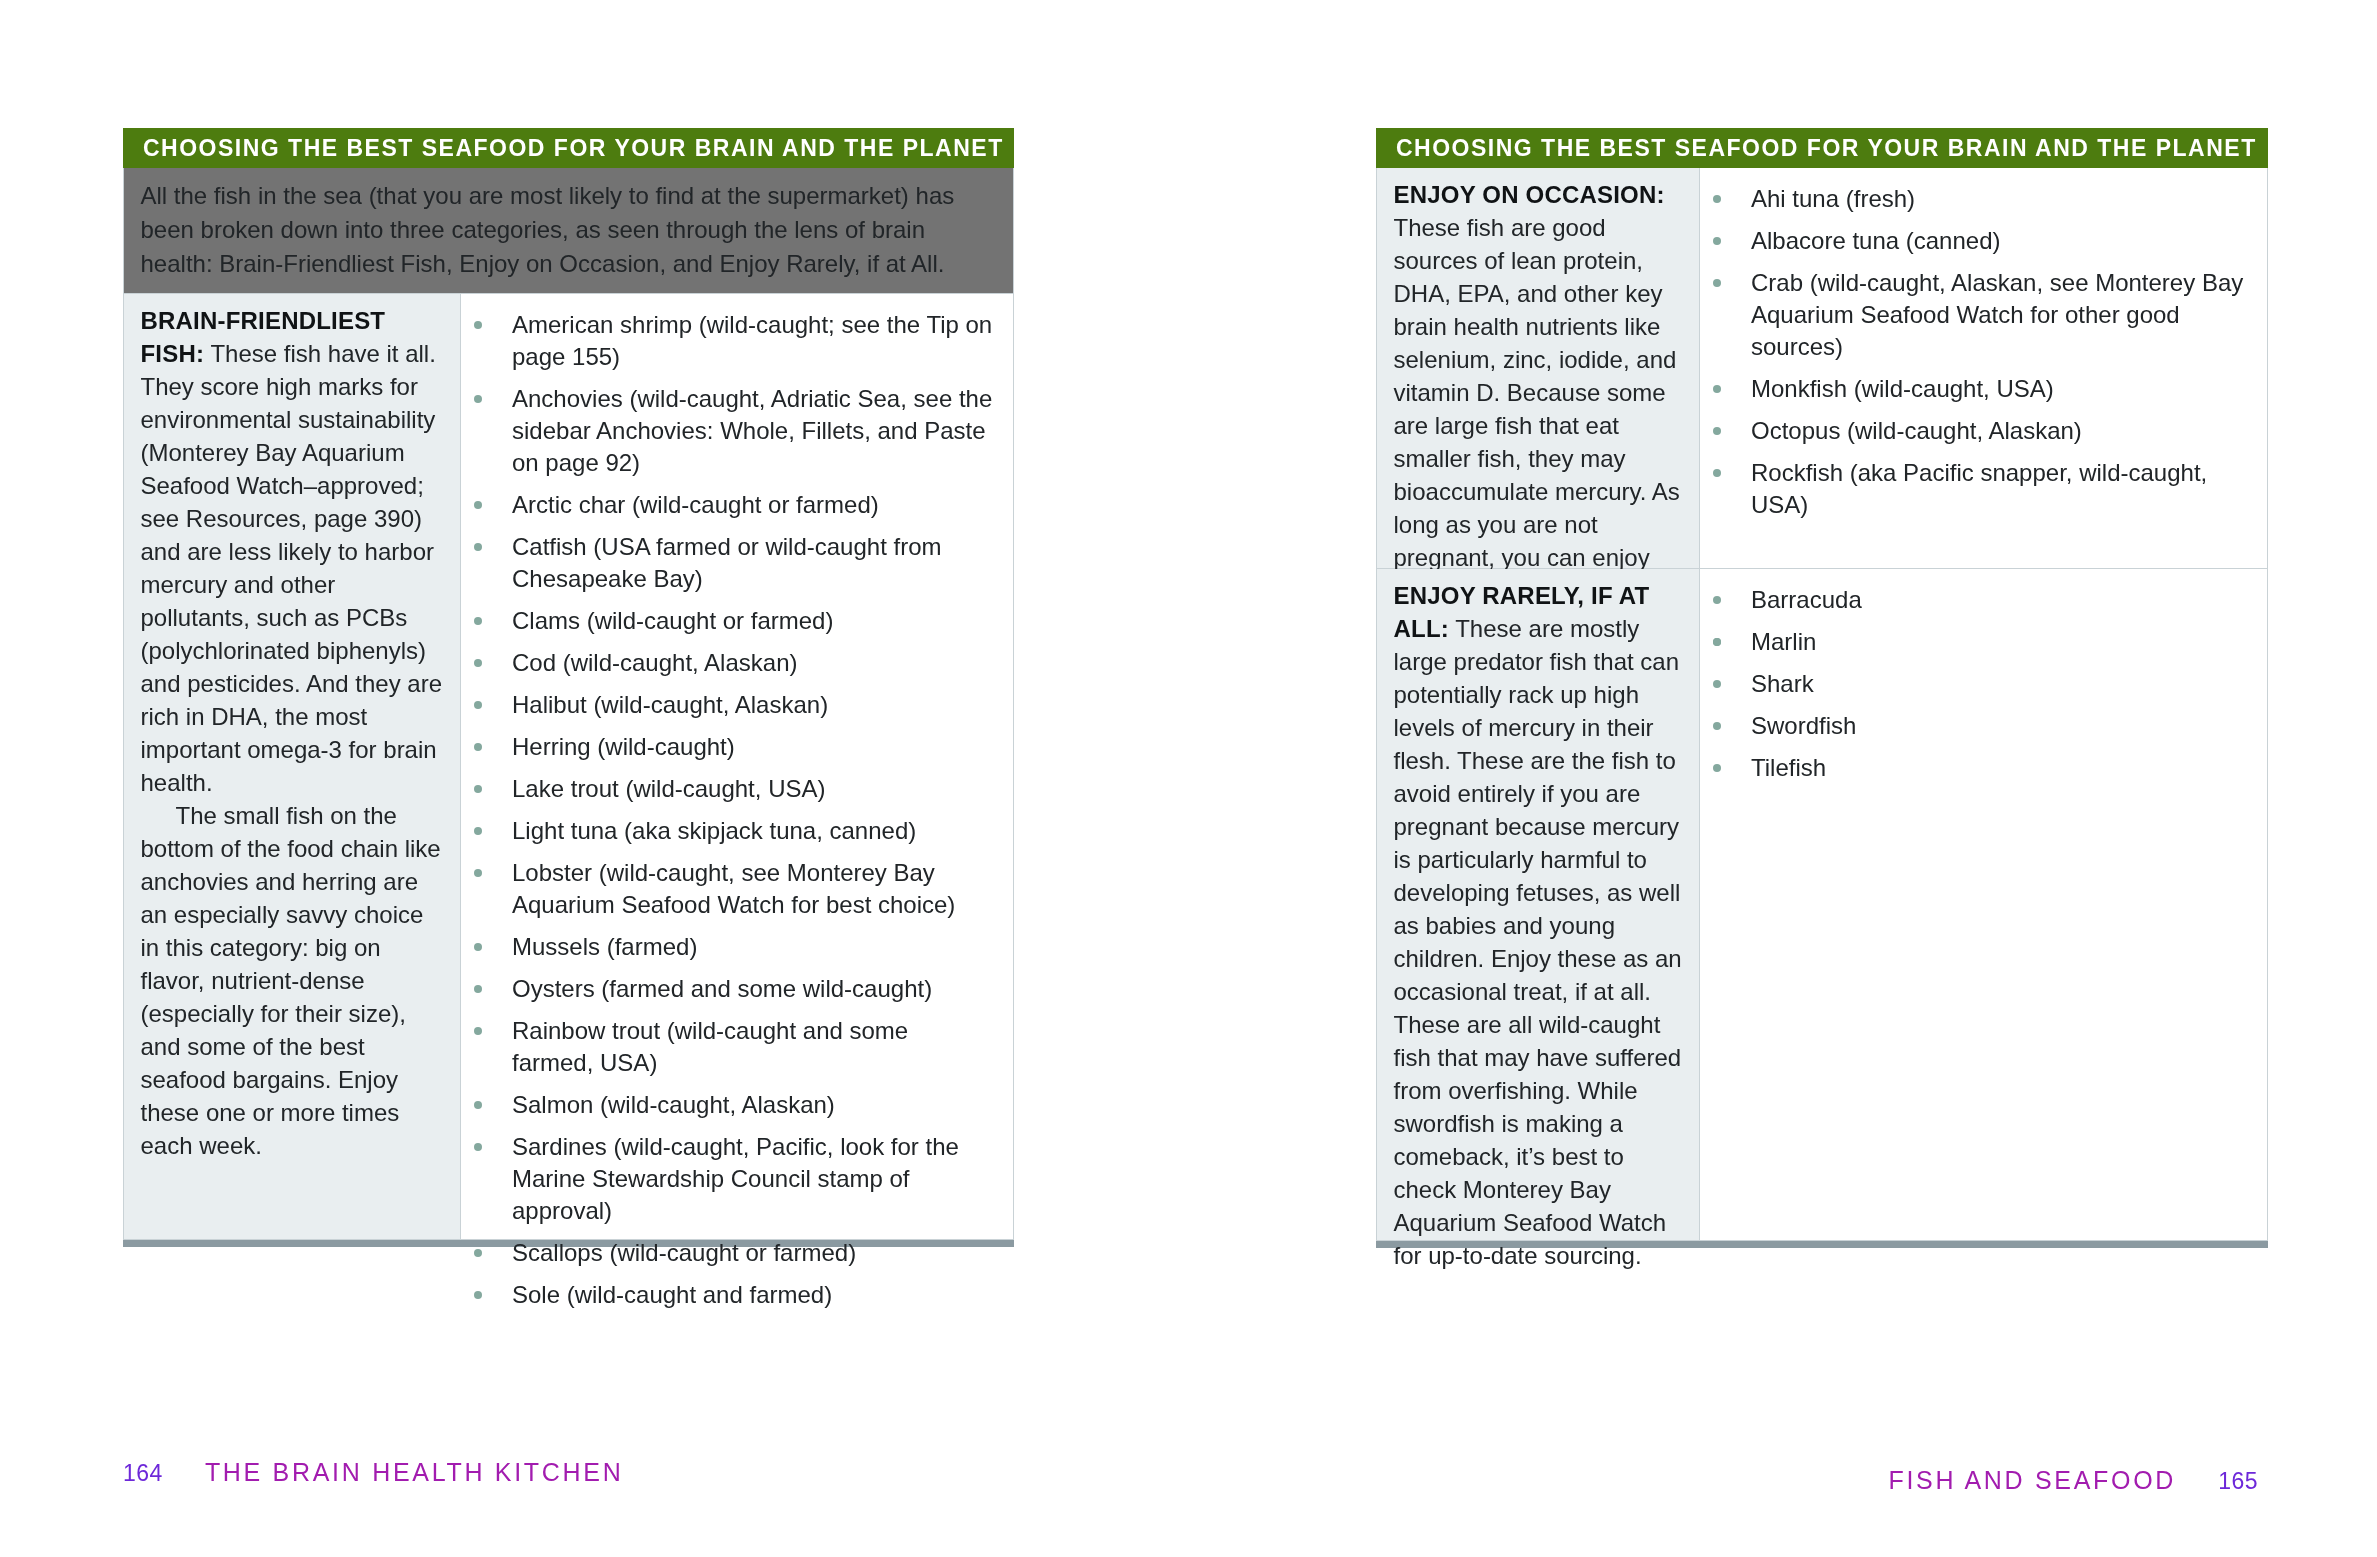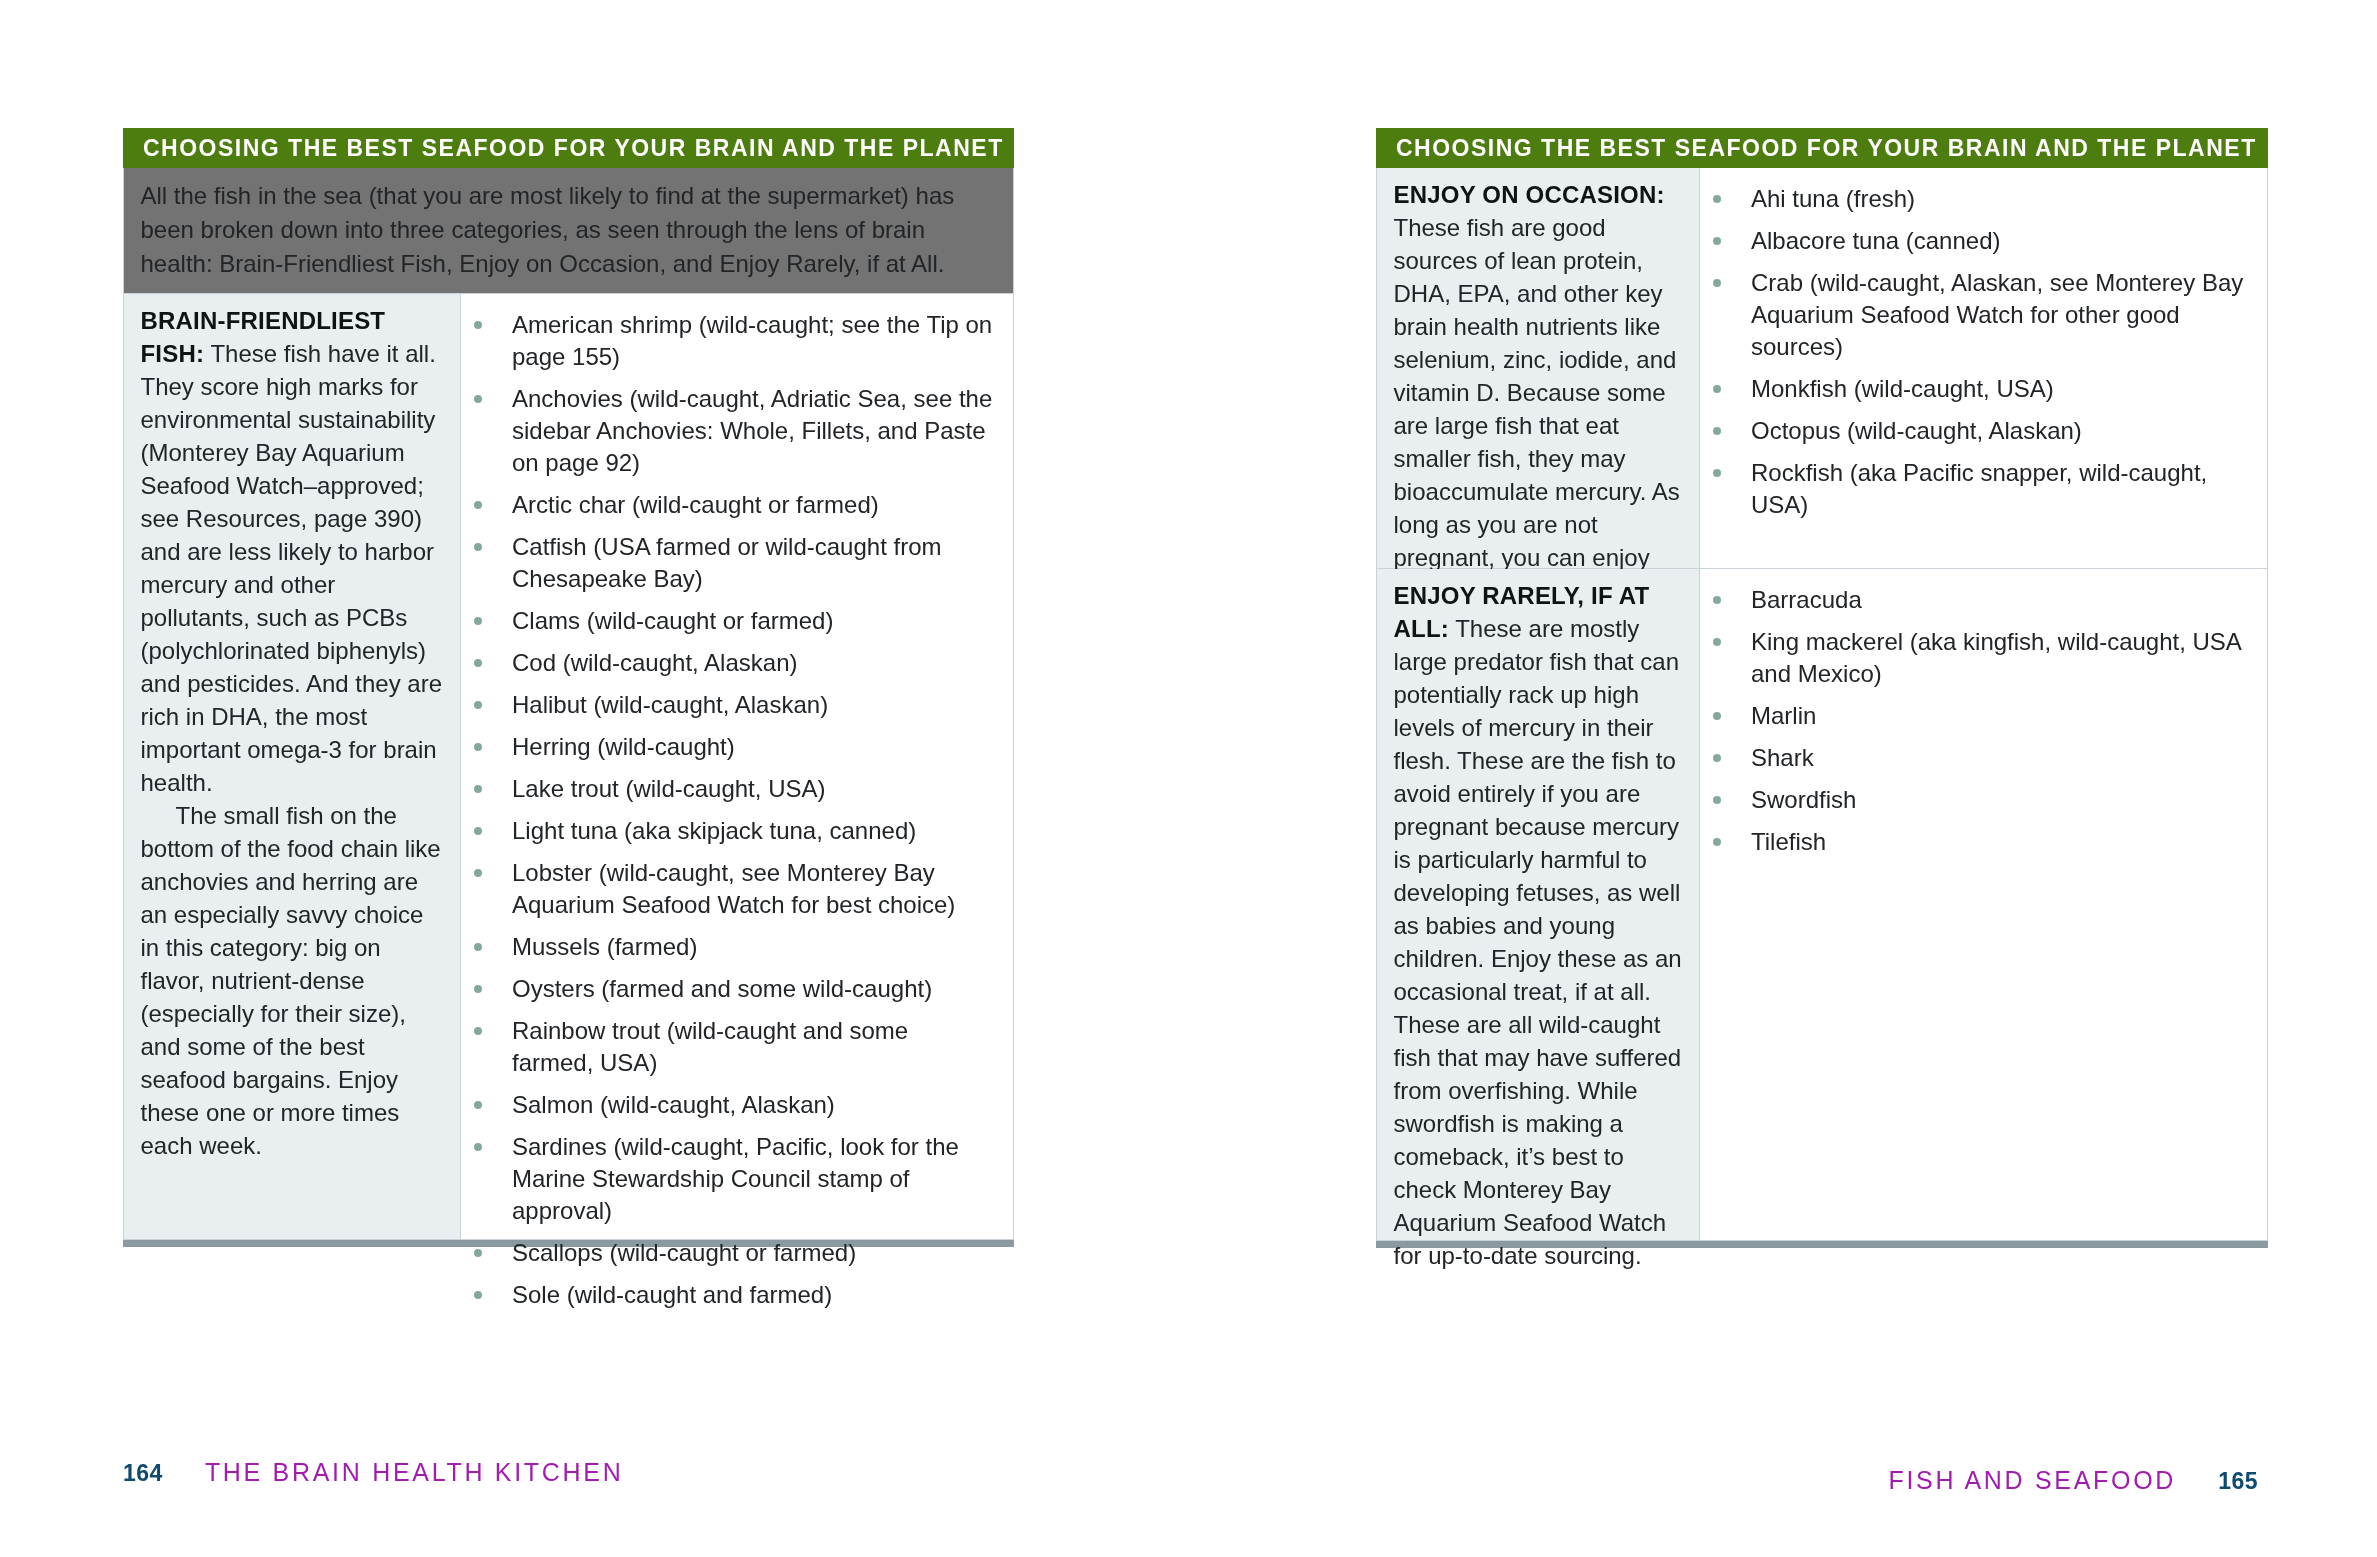--- a/index.html
+++ b/index.html
@@ -117,23 +117,23 @@
   
   .footer {
     position: absolute;
     top: 1458px;
     display: flex;
     align-items: baseline;
   }
   .footer-left  { left: 123px; }
   .footer-right { right: 119px; }
   .page-num {
-    font-weight: 700;
+    font-weight: 400;
     font-size: 23px;
-    color: #0c4a6e;
+    color: #6d28d9;
     letter-spacing: 0.5px;
   }
   .running-head {
     font-size: 25px;
     letter-spacing: 2.7px;
     color: #a21caf;
   }
   .footer-left  .running-head { margin-left: 42px; }
   .footer-right .running-head { margin-right: 42px; margin-top: 8px; }
 </style>
@@ -228,21 +228,21 @@
       </div>
       <div class="tbl-row row-two">
         <div class="cell-label">
           <p><strong>ENJOY RARELY, IF AT ALL:</strong> <span>These are mostly large predator fish that can potentially rack up high levels of mercury in their flesh. These are the fish to avoid entirely if you are pregnant because mercury is particularly harmful to developing fetuses, as well as babies and young children. Enjoy these as an occasional treat, if at all. These are all wild-caught fish that may have suffered from overfishing. While swordfish is making a comeback, it’s best to check Monterey Bay Aquarium Seafood Watch for up-to-date sourcing.</span></p>
         </div>
         <div class="cell-list">
           <ul>
 
               <li><span class="bullet"></span><span class="li-text">Barracuda</span></li>
 
-              <li><span class="bullet"></span><span class="li-text">King mackerel (aka kingfish, wild-caught, USA and Mexico)</span></li>
+              <li><span class="bullet"></span></li>
 
               <li><span class="bullet"></span><span class="li-text">Marlin</span></li>
 
               <li><span class="bullet"></span><span class="li-text">Shark</span></li>
 
               <li><span class="bullet"></span><span class="li-text">Swordfish</span></li>
 
               <li><span class="bullet"></span><span class="li-text">Tilefish</span></li>
             </ul>
         </div>

